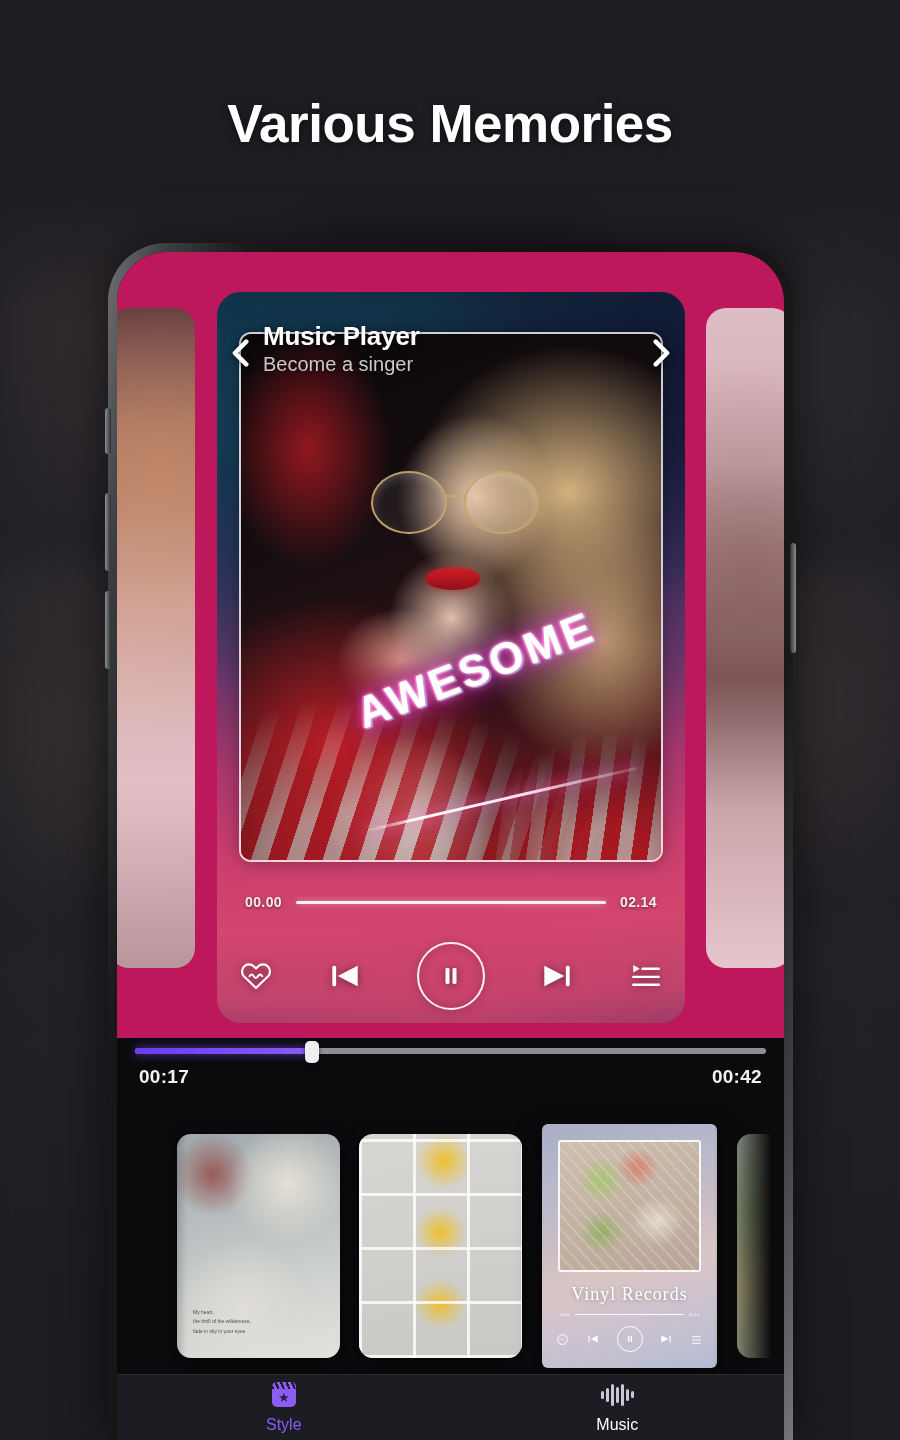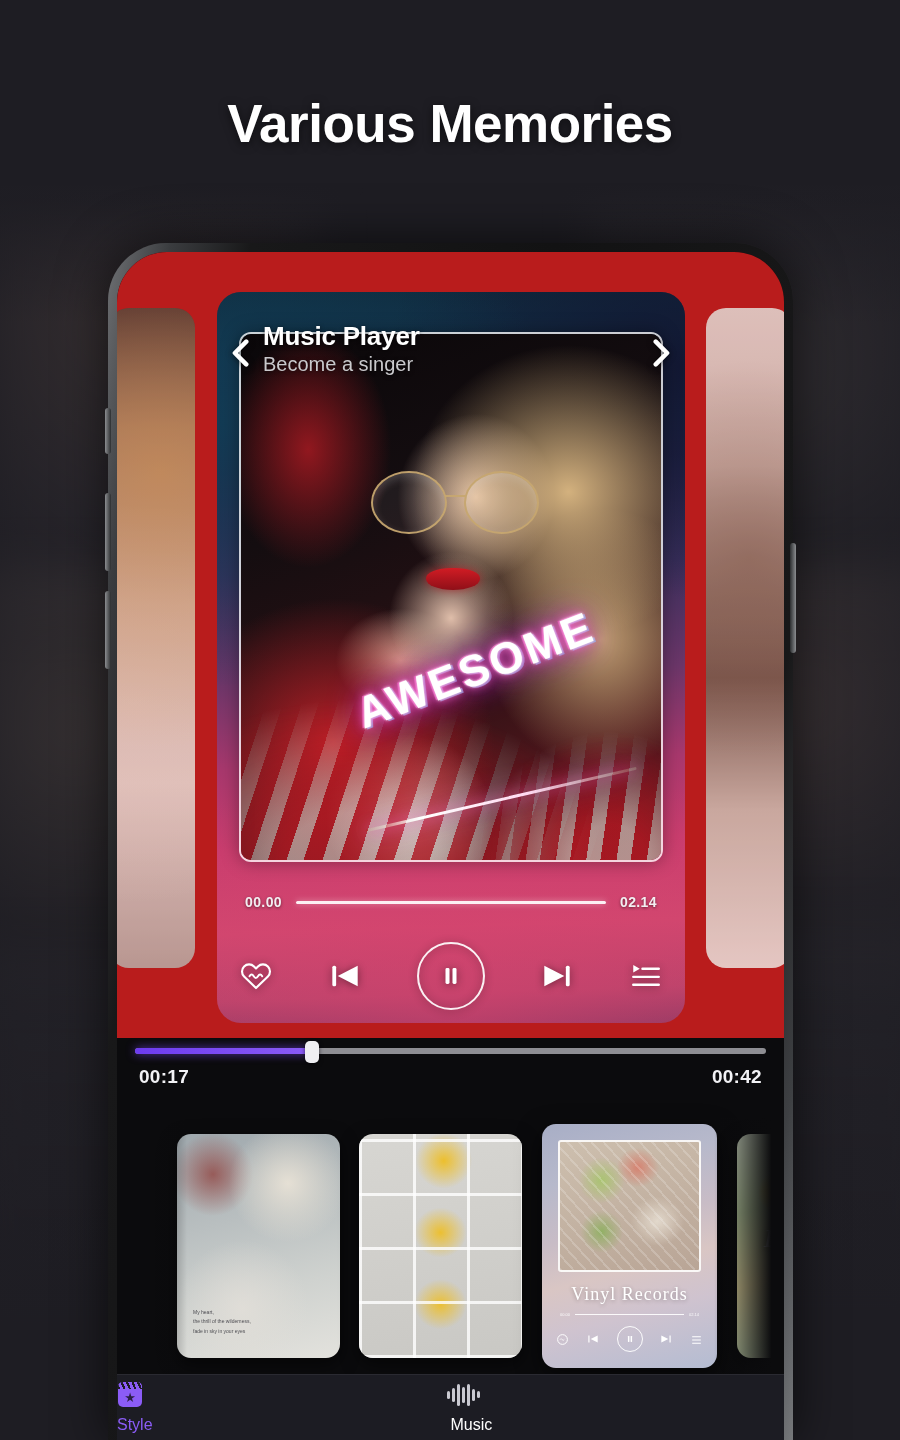--- a/index.html
+++ b/index.html
@@ -83,21 +83,21 @@
   }
   .pb-l1{ left:-3px; top:165px; height:46px; }
   .pb-l2{ left:-3px; top:250px; height:78px; }
   .pb-l3{ left:-3px; top:348px; height:78px; }
   .pb-r1{ right:-3px; top:300px; height:110px;
           background:linear-gradient(270deg,#8b8d90,#2c2e30); }
 
   
   .screen{
     position:absolute; left:0; top:0; width:667px; height:790px;
-    background:#b91c1c;
+    background:#be185d;
   }
   
   .peek{
     position:absolute; top:56px; width:86px; height:660px;
     border-radius:20px; overflow:hidden; opacity:.82;
   }
   .peek-l{ left:-8px;
     background:linear-gradient(180deg,#2b2a2f 0%,#8d7d6c 18%,#cfc6bb 45%,#e8e4df 72%,#b9b2ab 100%); }
   .peek-l:after{ content:""; position:absolute; inset:0;
     background:radial-gradient(circle at 60% 25%, rgba(213,170,96,.65), transparent 55%),
@@ -356,21 +356,21 @@
   .t-sq .grid{
     position:absolute; inset:0;
     background:
       repeating-linear-gradient(90deg, rgba(255,255,255,.8) 0 3px, transparent 3px 54px),
       repeating-linear-gradient(0deg, rgba(255,255,255,.8) 0 3px, transparent 3px 54px);
   }
   .t-sq .thumb-label{ top:80px; font-size:24px; font-weight:bold; line-height:1.2; letter-spacing:.5px;}
   
   .t-vinyl{
     left:425px; top:6px; width:175px; height:244px;
-    border-radius:14px;
+    border-radius:6px;
     background:linear-gradient(165deg,#a8aec6 0%,#b7b9cb 22%,#c8bcc6 42%,#d9c6c4 58%,#cfc3cf 74%,#b4bcd2 100%);
     box-shadow:0 8px 24px rgba(0,0,0,.6);
   }
   .t-vinyl .mini-frame{
     position:absolute; left:16px; top:16px; right:16px; height:132px;
     border:2px solid rgba(255,255,255,.9); border-radius:3px;
     background:
       radial-gradient(26% 28% at 30% 30%, rgba(168,196,110,.95), transparent 64%),
       radial-gradient(24% 24% at 56% 20%, rgba(214,128,110,.95), transparent 64%),
       radial-gradient(24% 26% at 30% 70%, rgba(142,176,96,.92), transparent 64%),
@@ -429,21 +429,21 @@
   }
 
   
   .tabbar{
     position:absolute; left:0; top:1122px; width:667px; height:66px;
     background:#1c1c23;
     border-top:1px solid #2a2a31;
     display:flex; align-items:center;
   }
   .tab{
-    flex:1; display:flex; flex-direction:column; align-items:flex-start;
+    flex:1; display:flex; flex-direction:column; align-items:center;
     gap:8px; cursor:pointer;
   }
   .tab-icon{ width:26px; height:26px; display:flex; align-items:center; justify-content:center;}
   .tab-label{ font-size:16px; color:#ffffff; }
   .tab.active .tab-label{ color:#8b5cf6; }
   .ic-style{
     width:24px; height:25px; border-radius:5px; background:#8b5cf6;
     position:relative; overflow:hidden;
   }
   .ic-style:before{

